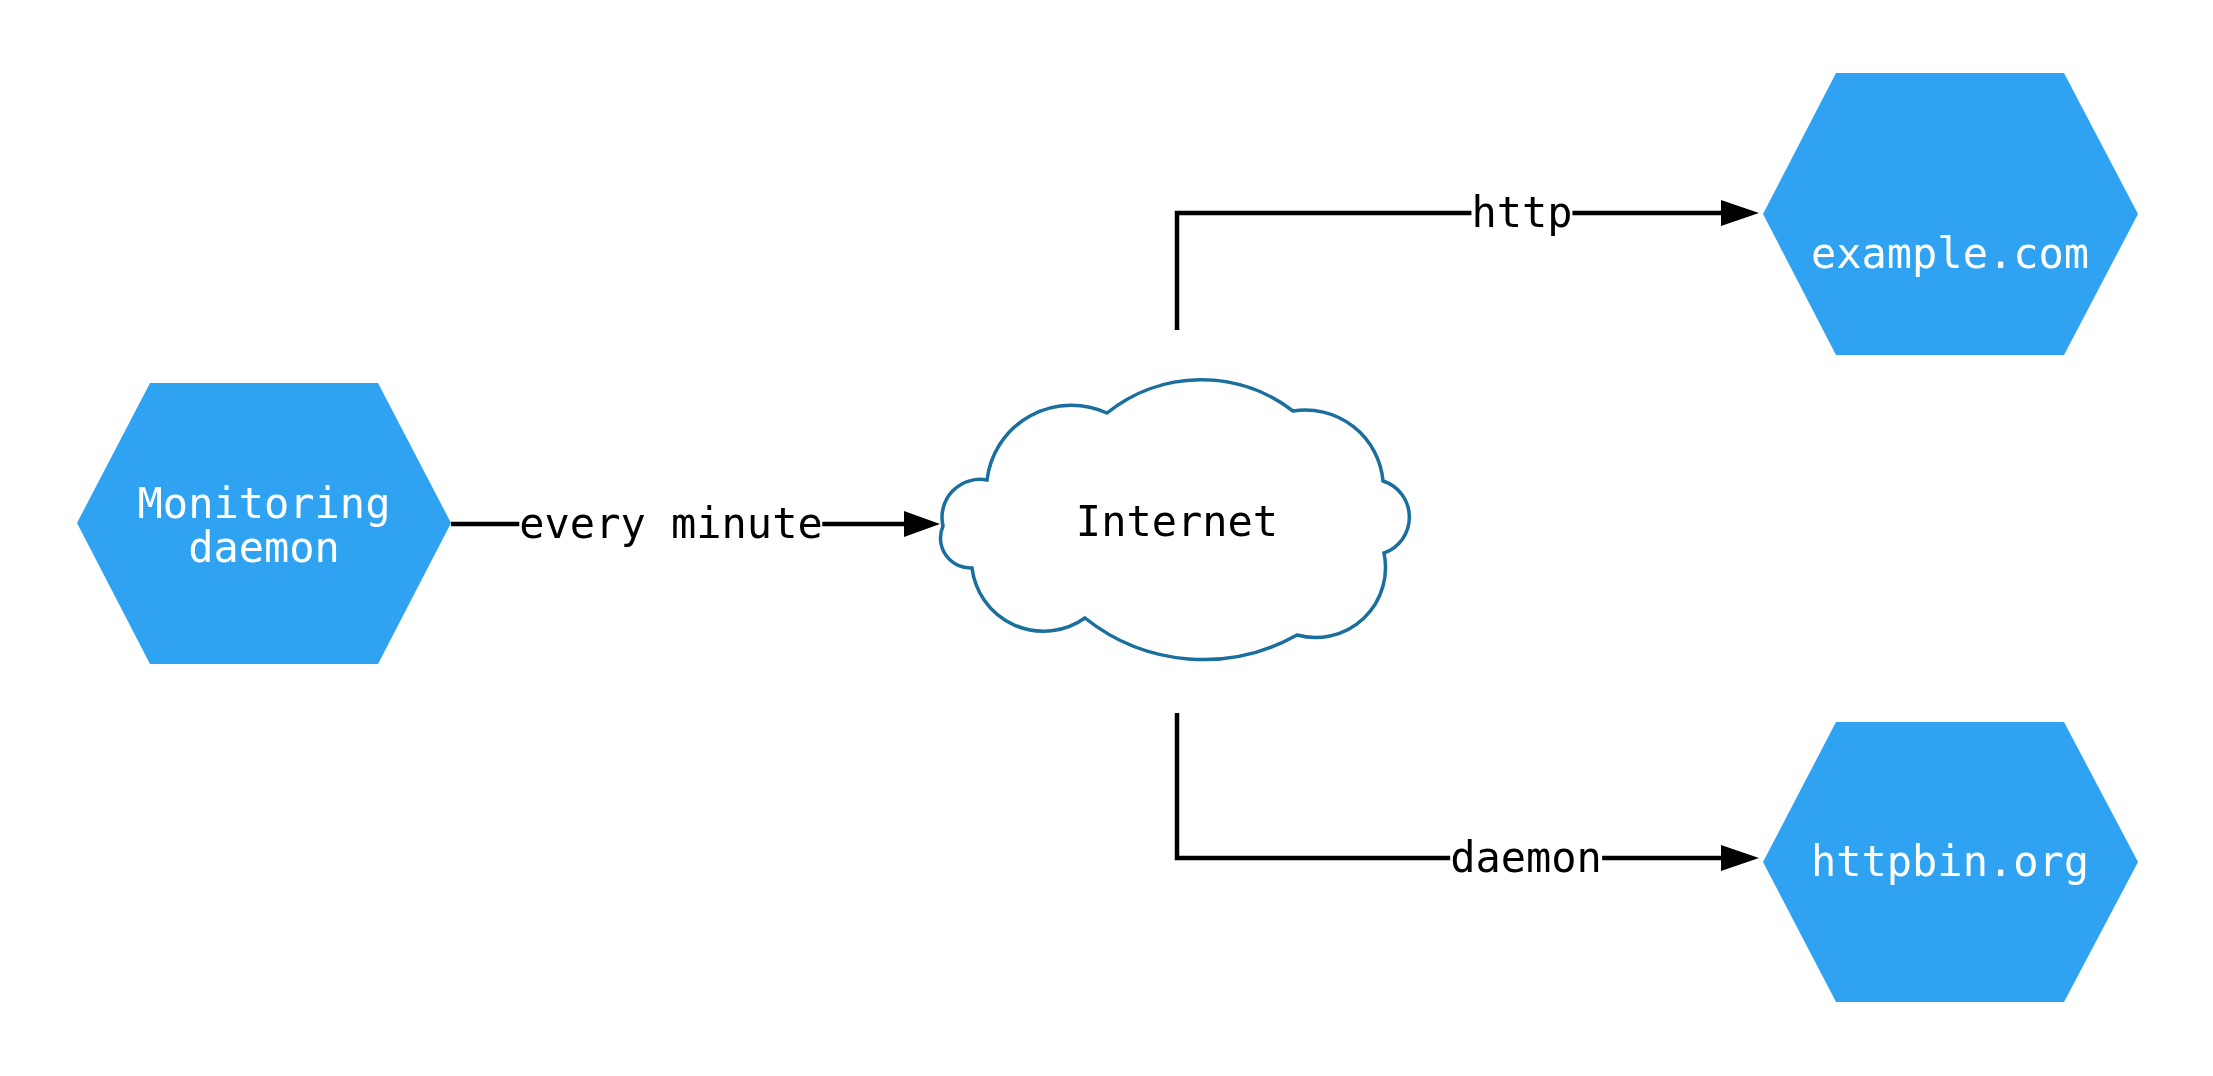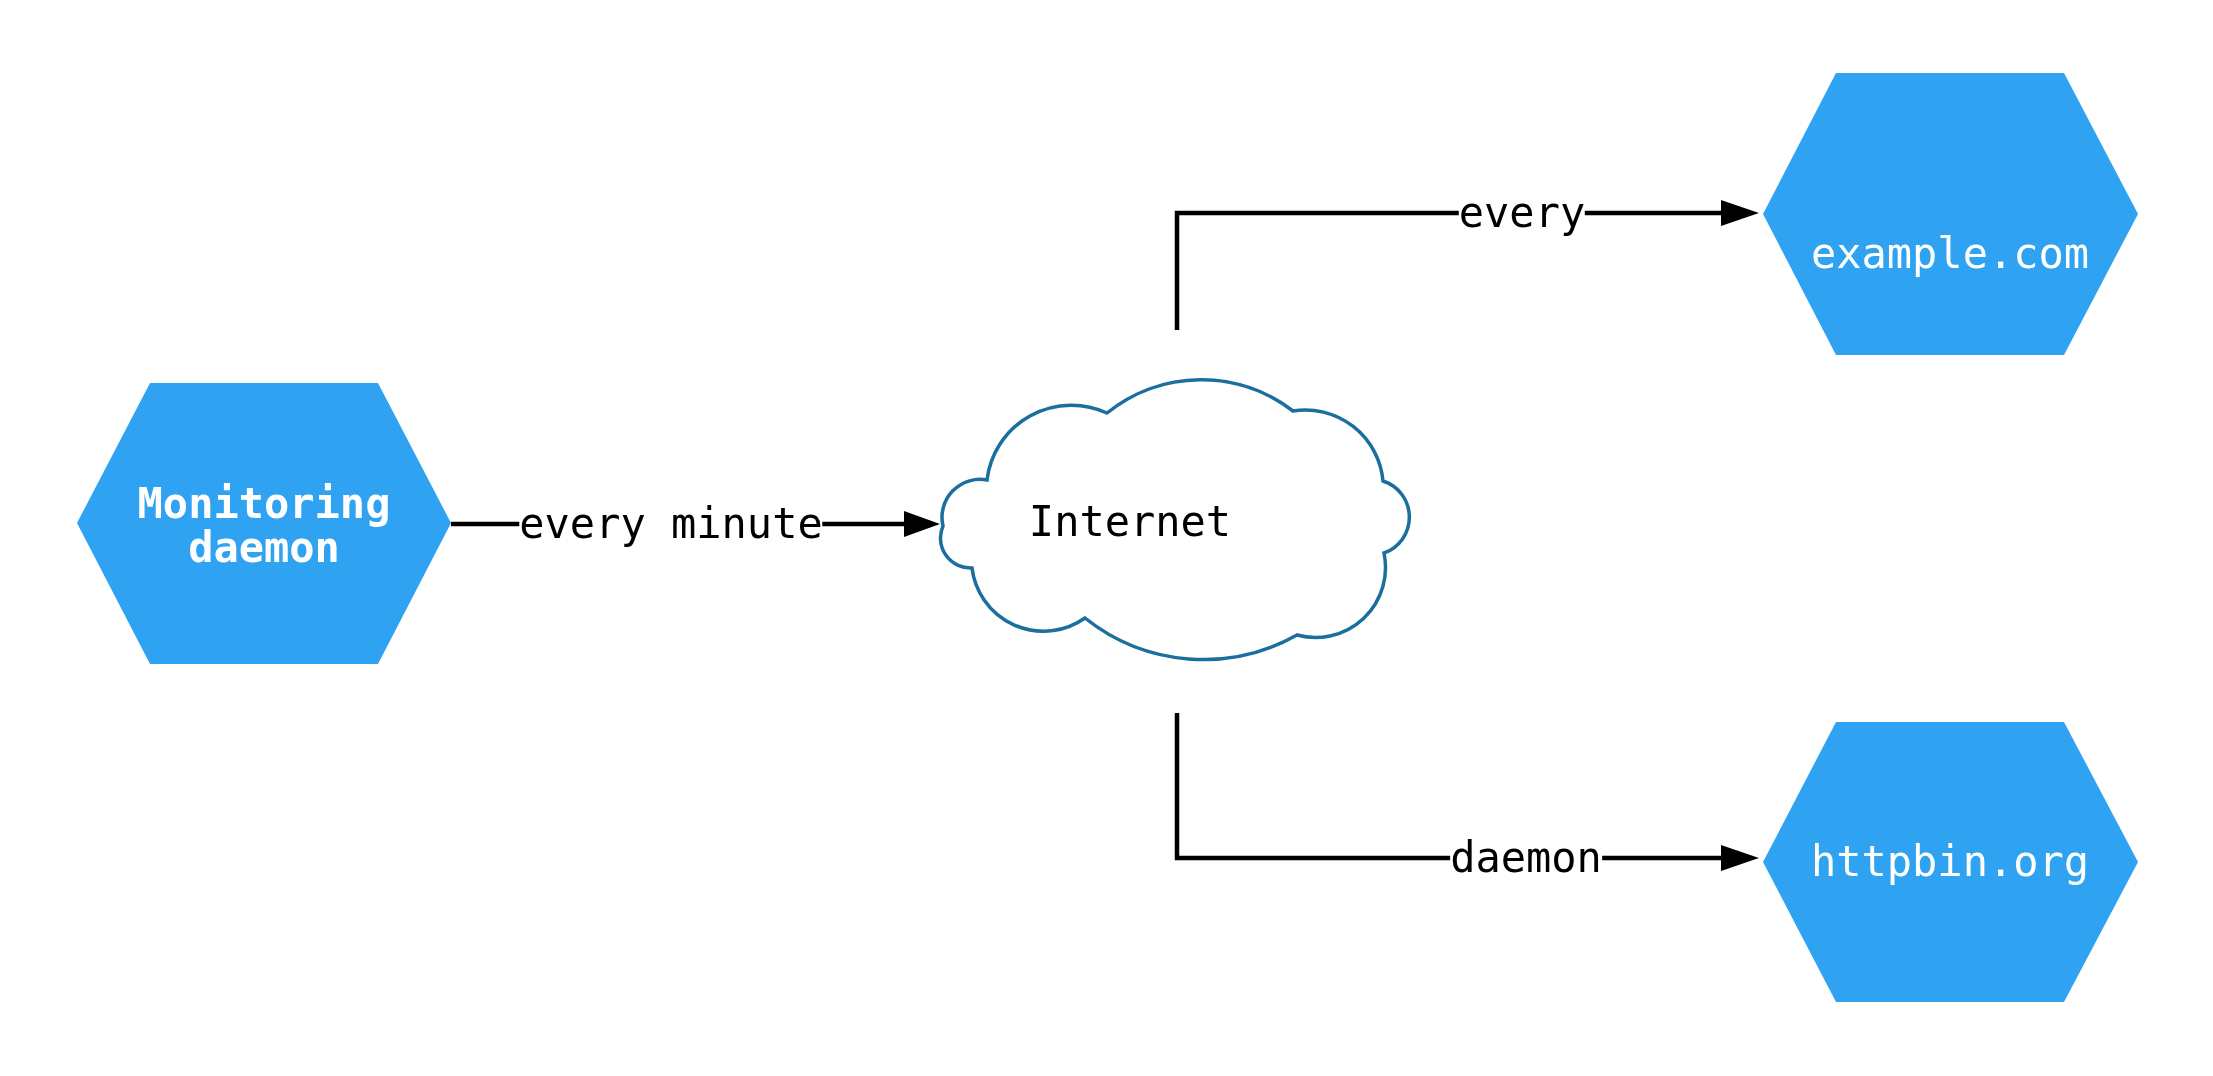--- a/index.html
+++ b/index.html
@@ -87,28 +87,28 @@
              A 70 70 0 0 1 1297 635
              A 190 190 0 0 1 1085 618
              A 72 72 0 0 1 972 568
              A 30 30 0 0 1 943 526 Z"></path>
 
     <polygon class="hex" points="1763,214 1836,73 2064,73 2138,214 2064,355 1836,355"></polygon>
 
     <polygon class="hex" points="1763,862 1836,722 2064,722 2138,862 2064,1002 1836,1002"></polygon>
   </svg>
 
-  <div class="label node-label" style="left:264px; top:526px;font-weight:bold;">Monitoring
+  <div class="label node-label" style="left:264px; top:526px;">Monitoring
 daemon</div>
 
-  <div class="label cloud-label" style="left:1130px; top:522px;">Internet</div>
+  <div class="label cloud-label" style="left:1177px; top:522px;">Internet</div>
 
   <div class="label node-label" style="left:1950px; top:214px;margin-top:40px;">example.com</div>
 
   <div class="label node-label" style="left:1950px; top:862px;">httpbin.org</div>
 
   <div class="label edge-label" style="left:671px; top:524px;">every minute</div>
 
-  <div class="label edge-label" style="left:1522px; top:213px;">every</div>
+  <div class="label edge-label" style="left:1522px; top:213px;">http</div>
 
   <div class="label edge-label" style="left:1526px; top:858px;">daemon</div>
 
 </div>
 
 </body></html>

